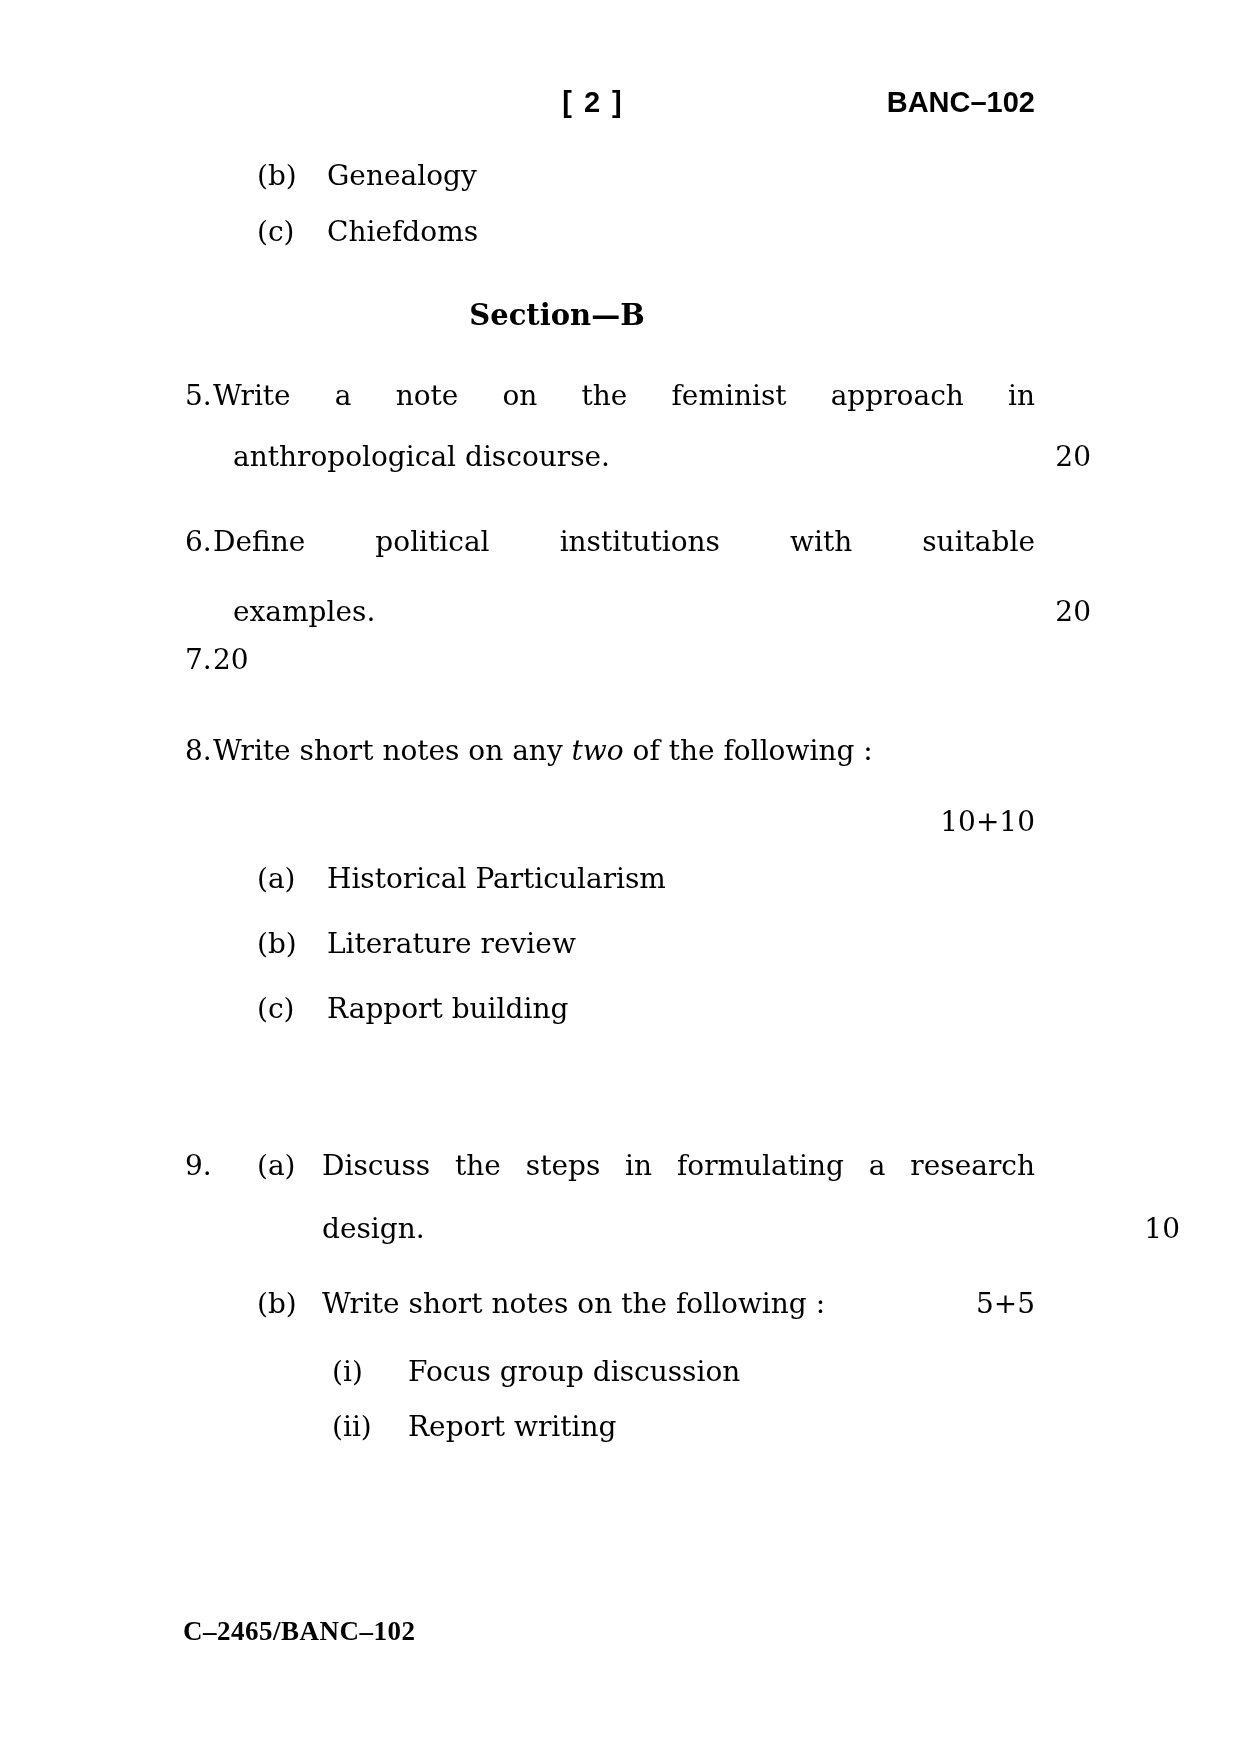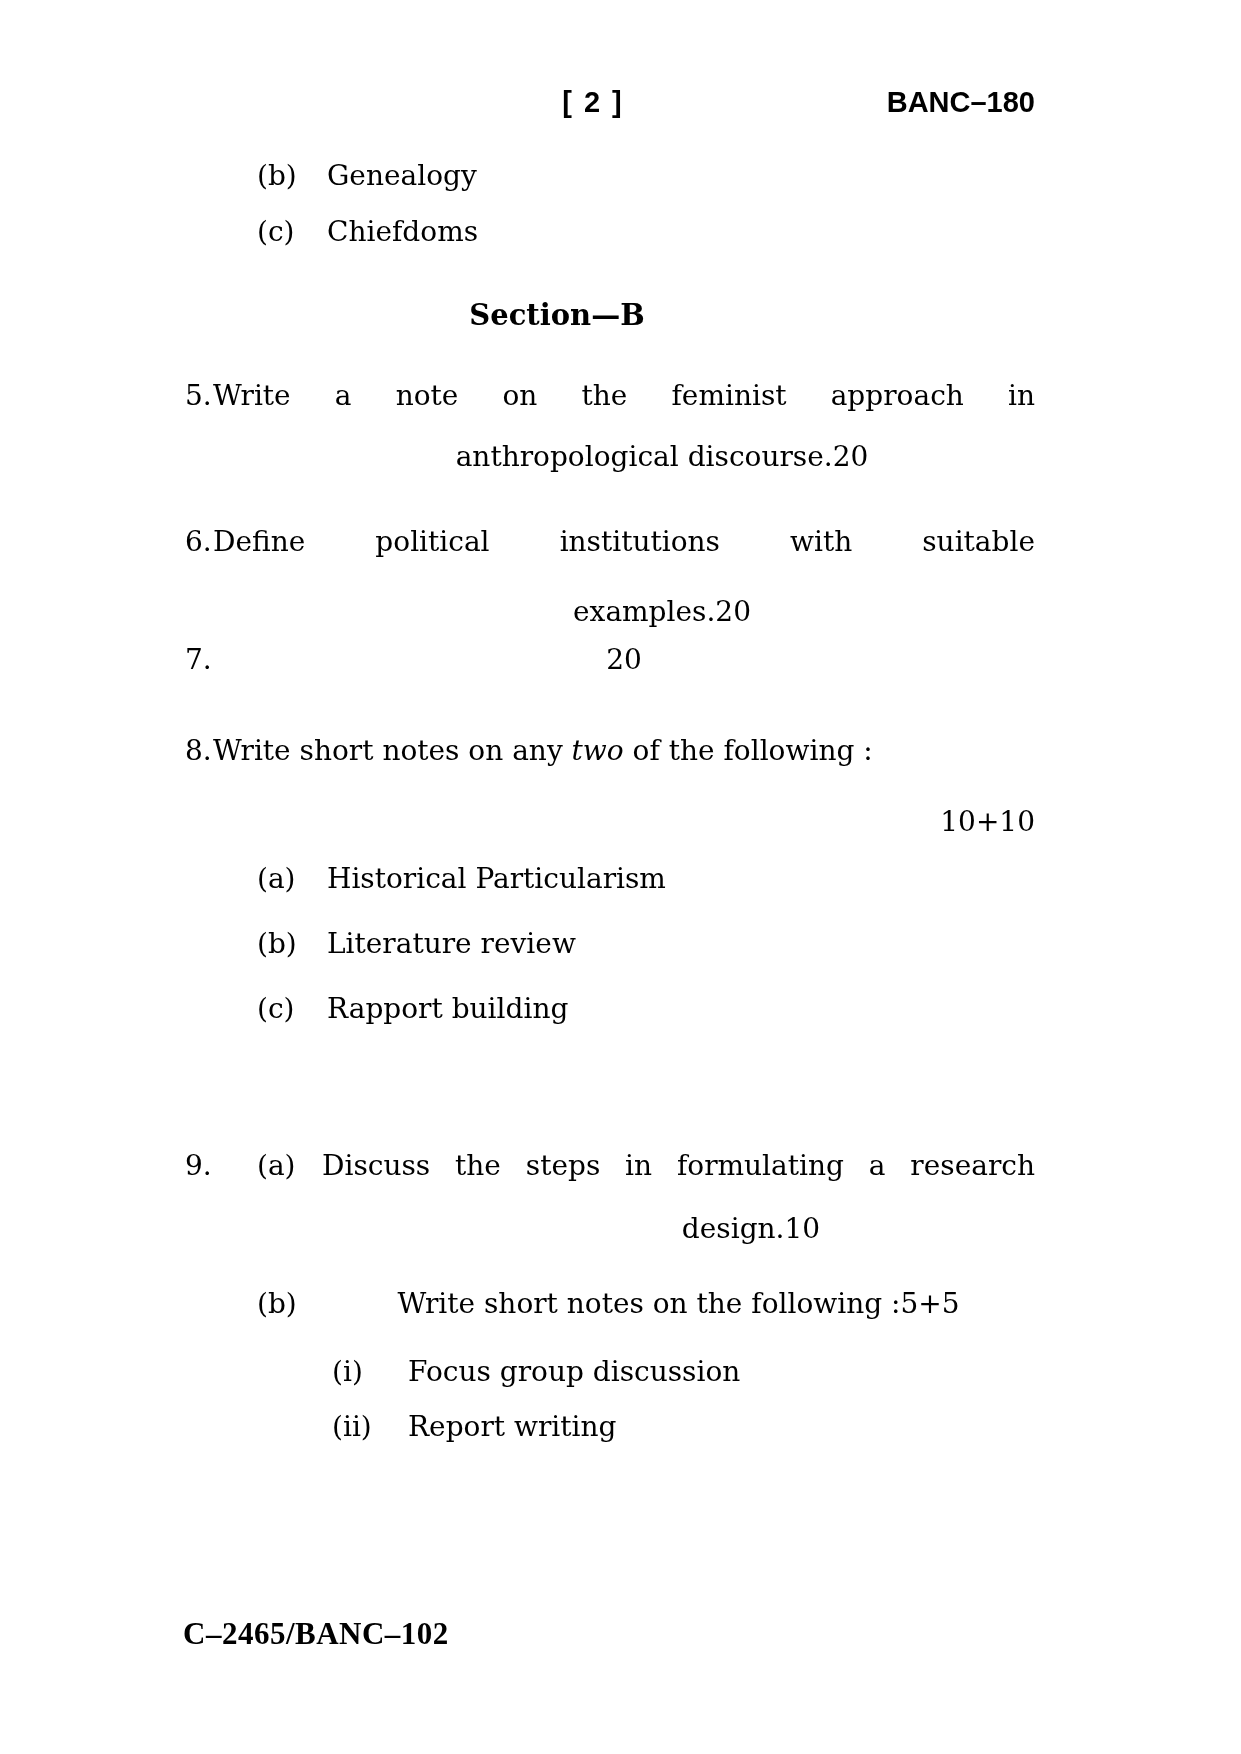--- a/index.html
+++ b/index.html
@@ -40,52 +40,52 @@
     left: 177px;
     width: 760px;
     text-align: center;
     font-weight: bold;
     font-size: 29px;
   }
   
   .qnum { position: absolute; left: 8px; }
   .qtext { margin-left: 36px; }
   .just { text-align: justify; text-align-last: justify; }
-  .lineflex { display: flex; justify-content: center; }
+  .lineflex { display: flex; justify-content: space-between; }
   .pl-q { padding-left: 56px; }
   .marksline { text-align: right; }
   
   .sublabel { position: absolute; left: 80px; }
   .subtext { margin-left: 150px; }
   
   .subtext9 { margin-left: 145px; }
   .pl-9 { padding-left: 145px; }
   
   .rlabel { position: absolute; left: 155px; }
   .rtext { margin-left: 231px; }
   
   .footer {
     position: absolute;
     left: 183px;
     top: 1616px;
     font-family: "Liberation Serif", serif;
     font-weight: bold;
-    font-size: 31px;
+    font-size: 27px;
     letter-spacing: 0.5px;
   }
   em { font-style: italic; }
 </style>
 </head>
 <body>
 
 <div class="page">
 
   <div class="row hdr" style="top:86px">
     <span class="pagenum">[ 2 ]</span>
-    <span class="papercode">BANC–180</span>
+    <span class="papercode">BANC–102</span>
   </div>
 
   <div class="row" style="top:160px">
     <span class="sublabel">(b)</span>
     <div class="subtext">Genealogy</div>
   </div>
   <div class="row" style="top:216px">
     <span class="sublabel">(c)</span>
     <div class="subtext">Chiefdoms</div>
   </div>

